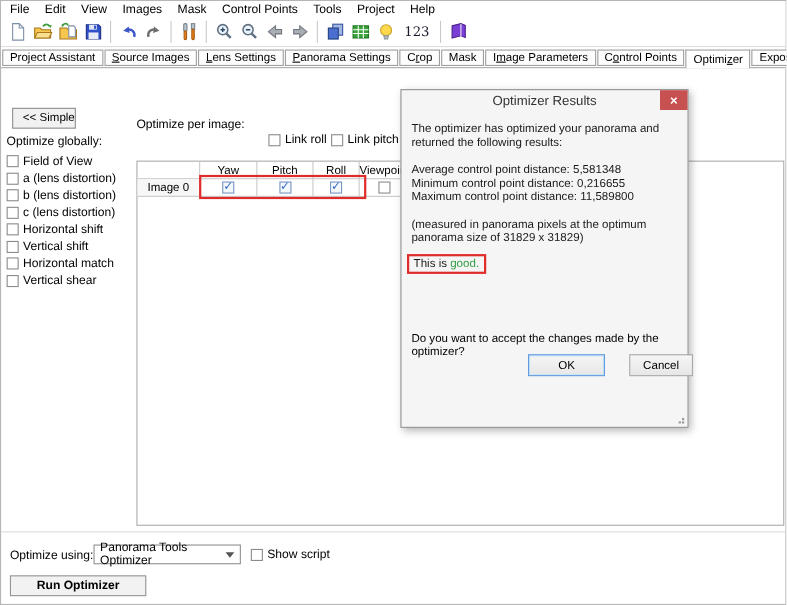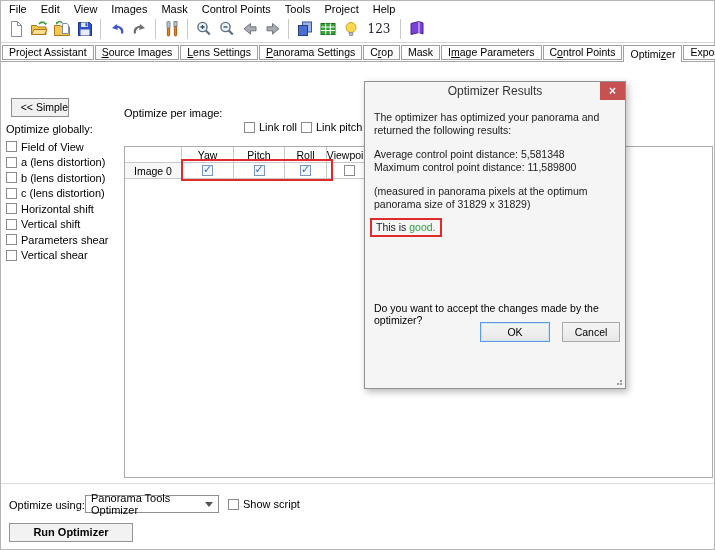--- a/index.html
+++ b/index.html
@@ -57,21 +57,21 @@
   .dlg-title{position:absolute;left:0;top:0;right:0;height:18px;display:flex;align-items:center;justify-content:center;font-size:12px;color:#333;}
   .dlg-close{position:absolute;right:0;top:0;width:25px;height:18px;background:#c75050;color:#fff;display:flex;align-items:center;justify-content:center;font-size:12px;font-weight:bold;}
   .dlg-body{position:absolute;left:0;top:18px;right:0;bottom:0;padding:11px 9px 0 9px;font-size:10.5px;line-height:12.5px;color:#1a1a1a;}
   .dlg-body .blk{margin:0 0 12px 0;}
   .statline{margin:0;}
   .verdict{display:inline-block;border:2px solid #e02b2b;padding:1px 4px;margin:-2px 0 10px -4px;}
   .good{color:#2f9e44;}
   .dlg-question{position:absolute;left:9px;top:220px;font-size:10.5px;}
   .btn{position:absolute;top:240px;height:20px;background:linear-gradient(#f5f5f5,#e7e7e7);border:1px solid #a9a9a9;font-size:10.5px;text-align:center;line-height:18px;box-sizing:border-box;}
   .btn-ok{left:115px;width:70px;border:1px solid #5e9ade;box-shadow:inset 0 0 0 1px #cde4f7;}
-  .btn-cancel{left:197px;width:58px;}
+  .btn-cancel{left:207px;width:58px;}
   .grip{position:absolute;right:3px;bottom:3px;width:8px;height:8px;}
   .grip::before{content:"";position:absolute;right:0;bottom:0;width:2px;height:2px;background:#9a9a9a;box-shadow:-3px 3px 0 -1px transparent,-3px 0 #9a9a9a,0 -3px #9a9a9a;}
 
   
   .panel-sep{position:absolute;left:0;top:482px;right:0;height:1px;background:#dcdcdc;}
   .ou-label{position:absolute;left:8px;top:498px;}
   .optimizer-select{position:absolute;left:84px;top:494px;width:134px;height:18px;border:1px solid #8f8f8f;background:#fff;display:flex;align-items:center;justify-content:space-between;padding:0 5px;box-sizing:border-box;}
   .chev{width:0;height:0;border-left:4px solid transparent;border-right:4px solid transparent;border-top:5px solid #555;}
   .show-script{position:absolute;left:227px;top:497px;}
   .run-btn{position:absolute;left:8px;top:522px;width:124px;height:19px;background:#f2f2f2;border:1px solid #949494;font-weight:bold;font-size:11px;text-align:center;line-height:17px;box-sizing:border-box;}
@@ -239,21 +239,21 @@
       <div class="check-row">
         <span class="cb"></span>
         <span>Horizontal shift</span>
       </div>
       <div class="check-row">
         <span class="cb"></span>
         <span>Vertical shift</span>
       </div>
       <div class="check-row">
         <span class="cb"></span>
-        <span>Parameters shear</span>
+        <span>Horizontal match</span>
       </div>
       <div class="check-row">
         <span class="cb"></span>
         <span>Vertical shear</span>
       </div>
     </div>
 
   <div class="pi-label">Optimize per image:</div>
   <div class="link-roll inline-check">
     <span class="cb"></span>
@@ -291,20 +291,21 @@
     </div>
     <div class="red-rect-table"></div>
   </div>
 
   <div class="dialog">
     <div class="dlg-title">Optimizer Results</div>
     <div class="dlg-close">×</div>
     <div class="dlg-body">
       <p class="blk">The optimizer has optimized your panorama and returned the following results:</p>
       <div class="statline">Average control point distance: 5,581348</div>
+      <div class="statline">Minimum control point distance: 0,216655</div>
       <div class="statline">Maximum control point distance: 11,589800</div>
       <p class="blk" style="margin-top:12px;margin-bottom:10px;">(measured in panorama pixels at the optimum panorama size of 31829 x 31829)</p>
       <div>
         <span class="verdict"><span>This is </span><span class="good">good.</span></span>
       </div>
     </div>
     <div class="dlg-question">Do you want to accept the changes made by the optimizer?</div>
     <div class="btn btn-ok">OK</div>
     <div class="btn btn-cancel">Cancel</div>
     <div class="grip"></div>

